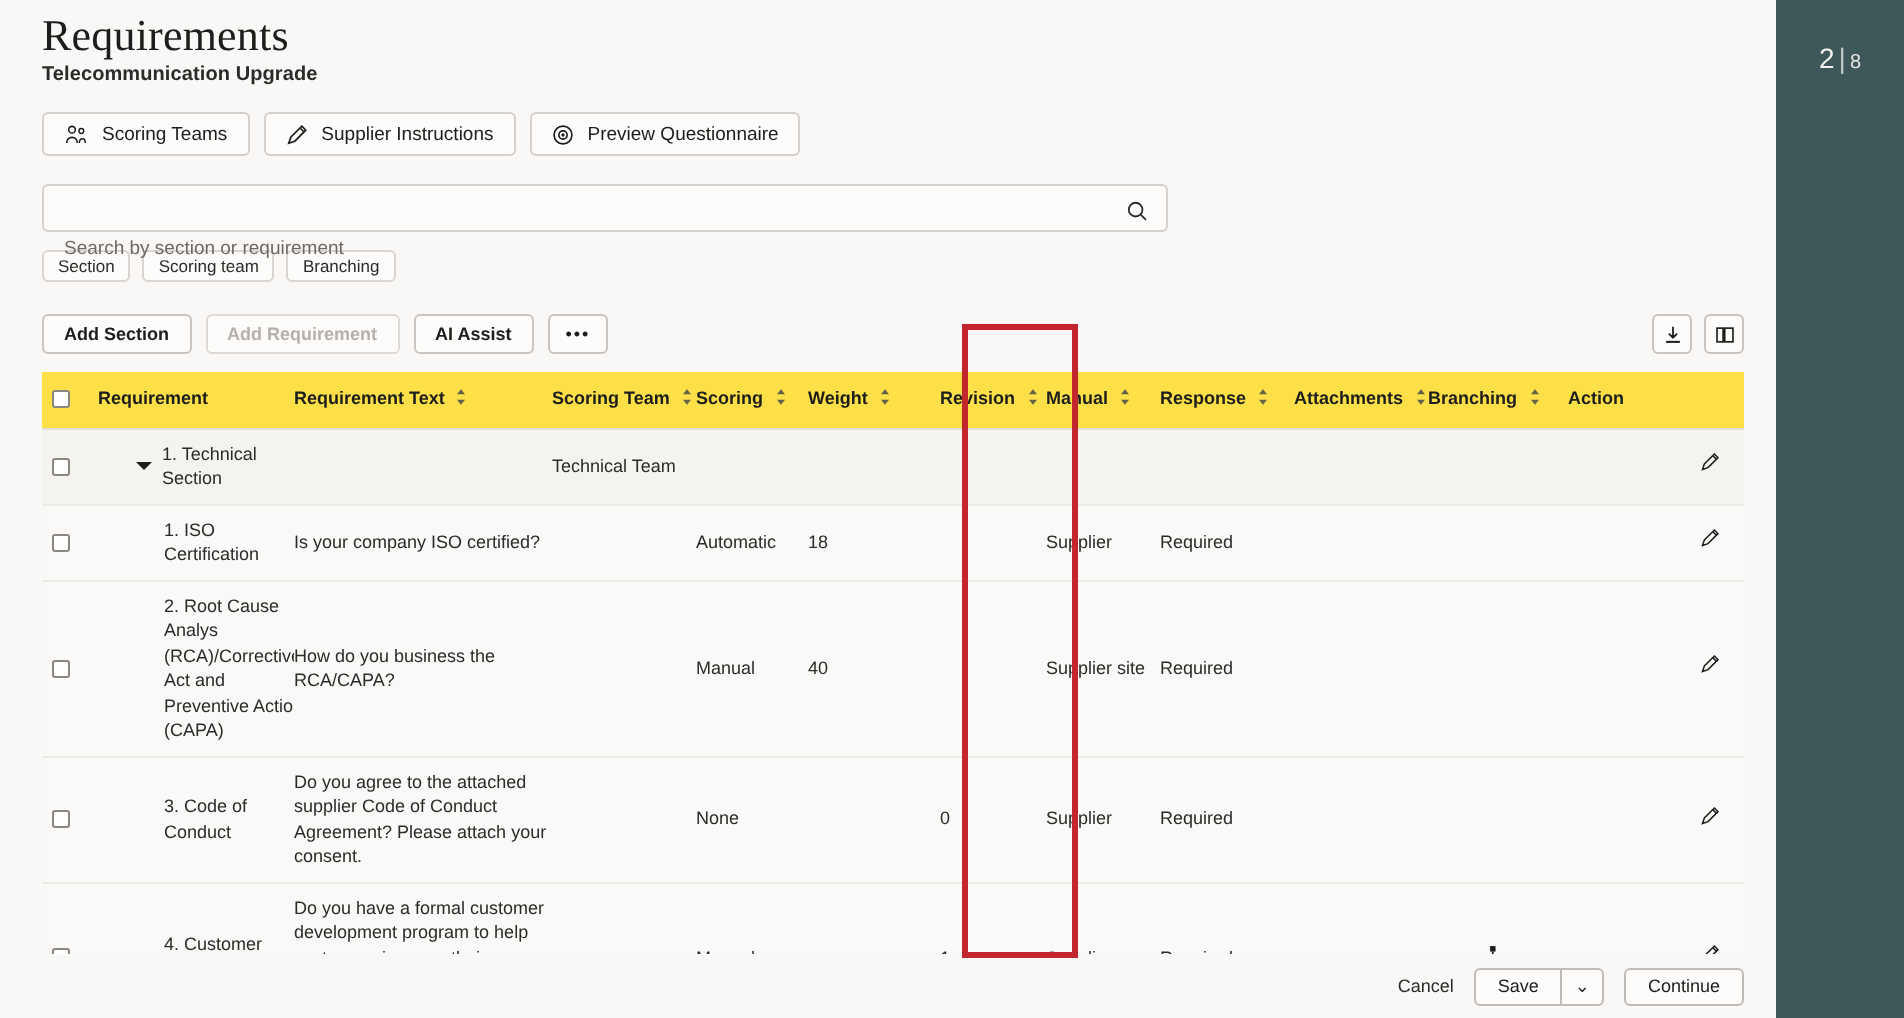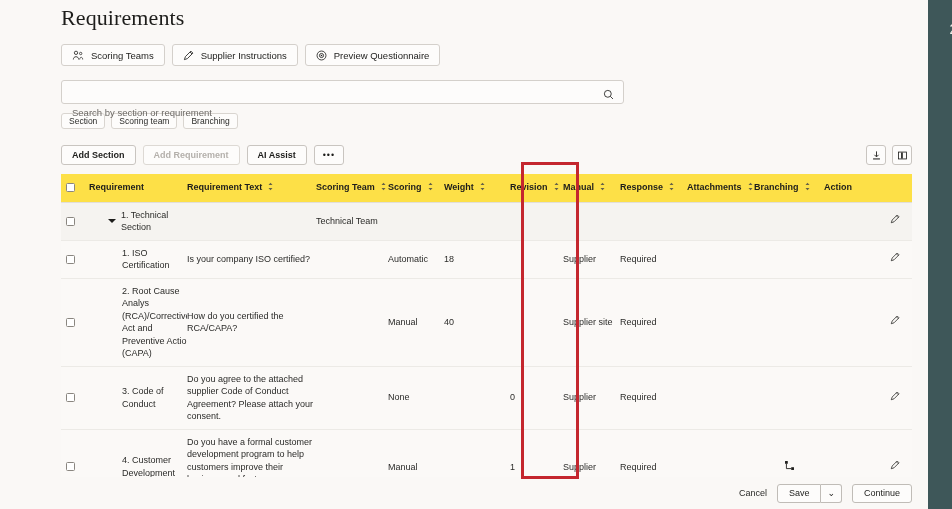--- a/index.html
+++ b/index.html
@@ -2,21 +2,21 @@
 <html><head>
 <meta charset="utf-8">
 <style>
   * { box-sizing: border-box; margin: 0; padding: 0; }
   html, body {
     width: 952px; height: 509px;
     font-family: "Liberation Sans", sans-serif;
     background: #faf8f6;
     overflow: hidden;
   }
-  #app { position: relative; width: 772px; height: 509px; display: flex; padding-left: 40px; }
+  #app { position: relative; width: 772px; height: 509px; display: flex; }
 
   
   .main-col {
     width: 888px; height: 509px;
     background: #faf8f6;
     position: relative;
     display: flex; flex-direction: column;
   }
 
   
@@ -168,20 +168,21 @@
 </style>
 </head>
 <body>
 
 <div id="app">
 
   <div class="main-col">
 
     <div class="page-head">
       <div class="page-title">Requirements</div>
+      <div class="page-sub">Telecommunication Upgrade</div>
     </div>
 
     <div class="act-row">
       <div class="act-btn">
         <span>
           <svg width="12" height="11" viewBox="0 0 18 16">
               <circle cx="6" cy="4" r="2.5" fill="none" stroke="#1d1d1b" stroke-width="1.2"></circle>
               <circle cx="13" cy="5" r="1.8" fill="none" stroke="#1d1d1b" stroke-width="1.1"></circle>
               <path d="M2 14c0-2.6 1.8-4.2 4-4.2s4 1.6 4 4.2" fill="none" stroke="#1d1d1b" stroke-width="1.2"></path>
               <path d="M11.5 14c0-2 1-3.2 2.4-3.2S16 12 16 14" fill="none" stroke="#1d1d1b" stroke-width="1.1"></path>
@@ -410,21 +411,21 @@
                     <path d="M10.2 2.9l2.9 2.9" stroke="#1d1d1b" stroke-width="1.2"></path>
                   </svg></span></td>
             </tr>
             <tr class="item-row">
               <td class="cell-chk">
                 <span class="chkbox"></span>
               </td>
               <td class="clip">
                 <span class="req-indent" style="display:block">2. Root Cause Analys (RCA)/Corrective Act and Preventive Actio (CAPA)</span>
               </td>
-              <td><span>How do you certified the RCA/CAPA?</span></td>
+              <td><span>How do you business the RCA/CAPA?</span></td>
               <td><span></span></td>
               <td><span>Manual</span></td>
               <td><span>40</span></td>
               <td>
                 <span style="padding-left:9px;display:block"></span>
               </td>
               <td><span>Supplier site</span></td>
               <td><span>Required</span></td>
               <td><span></span></td>
               <td class="cell-branch"></td>

